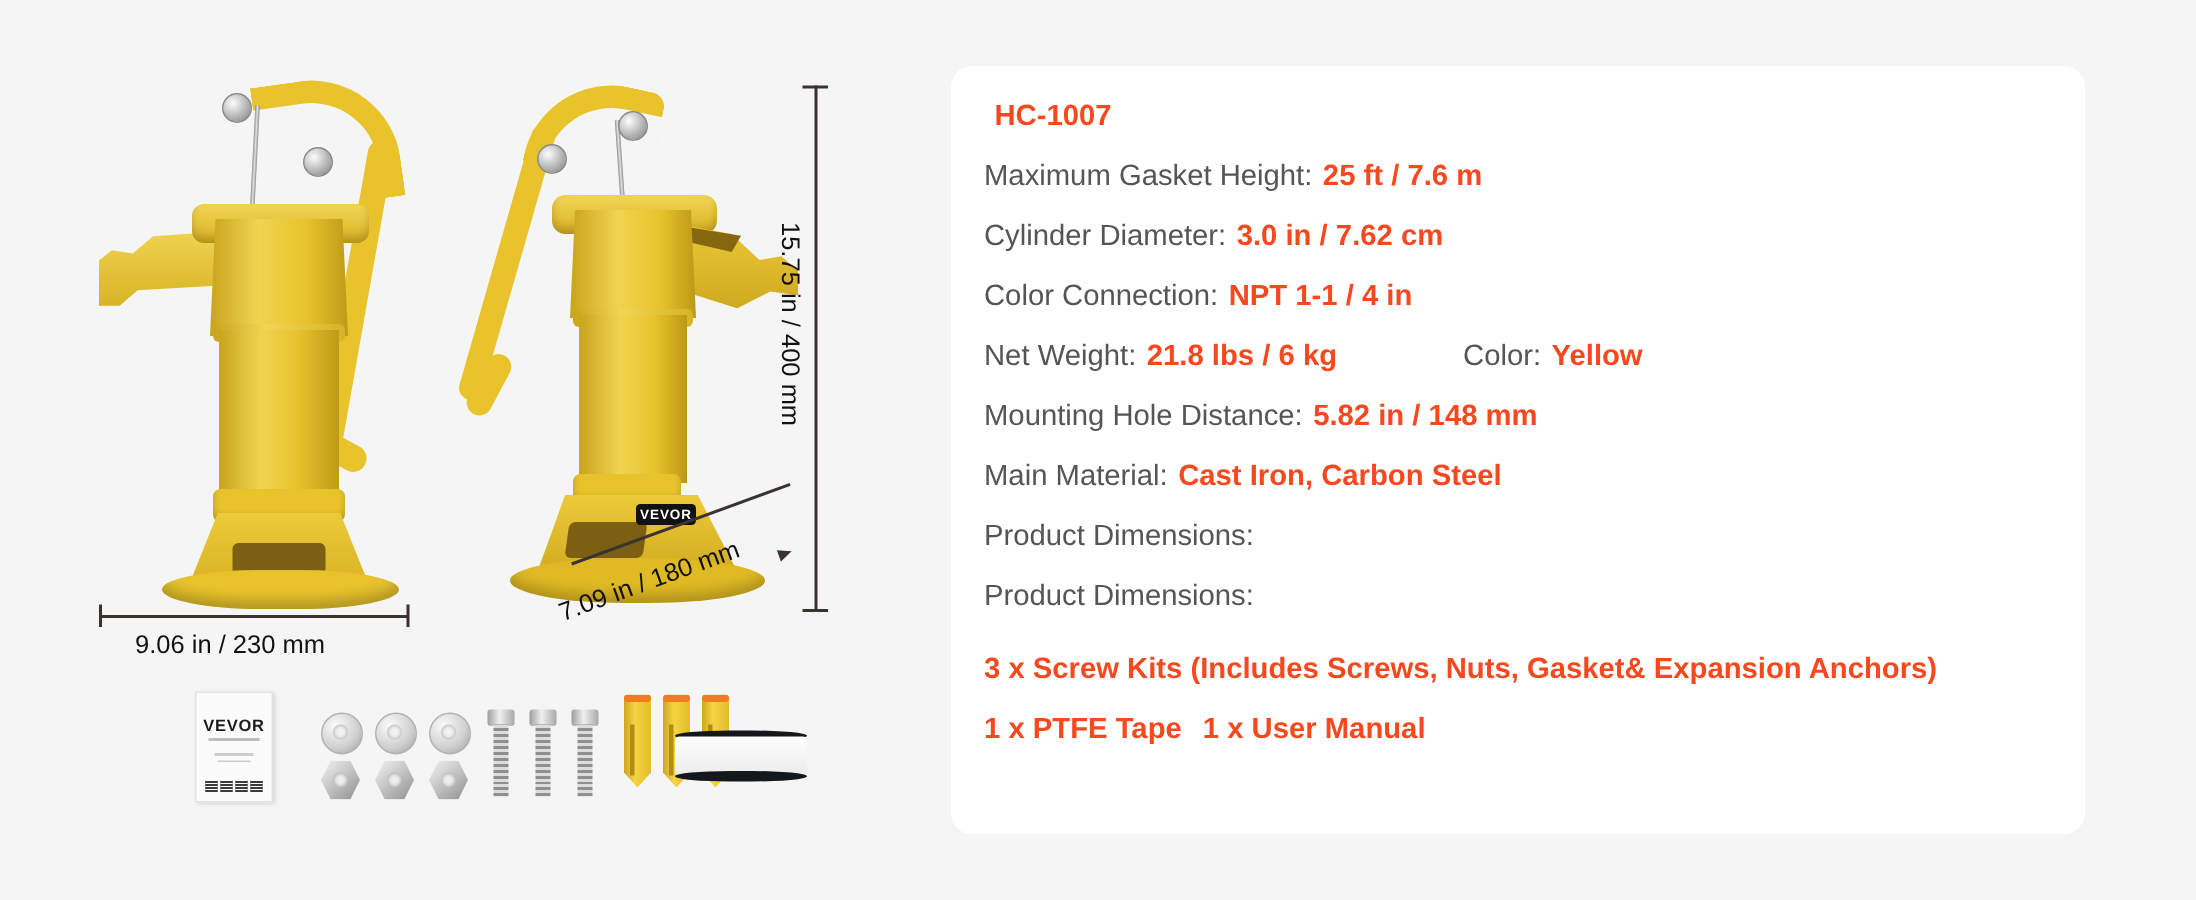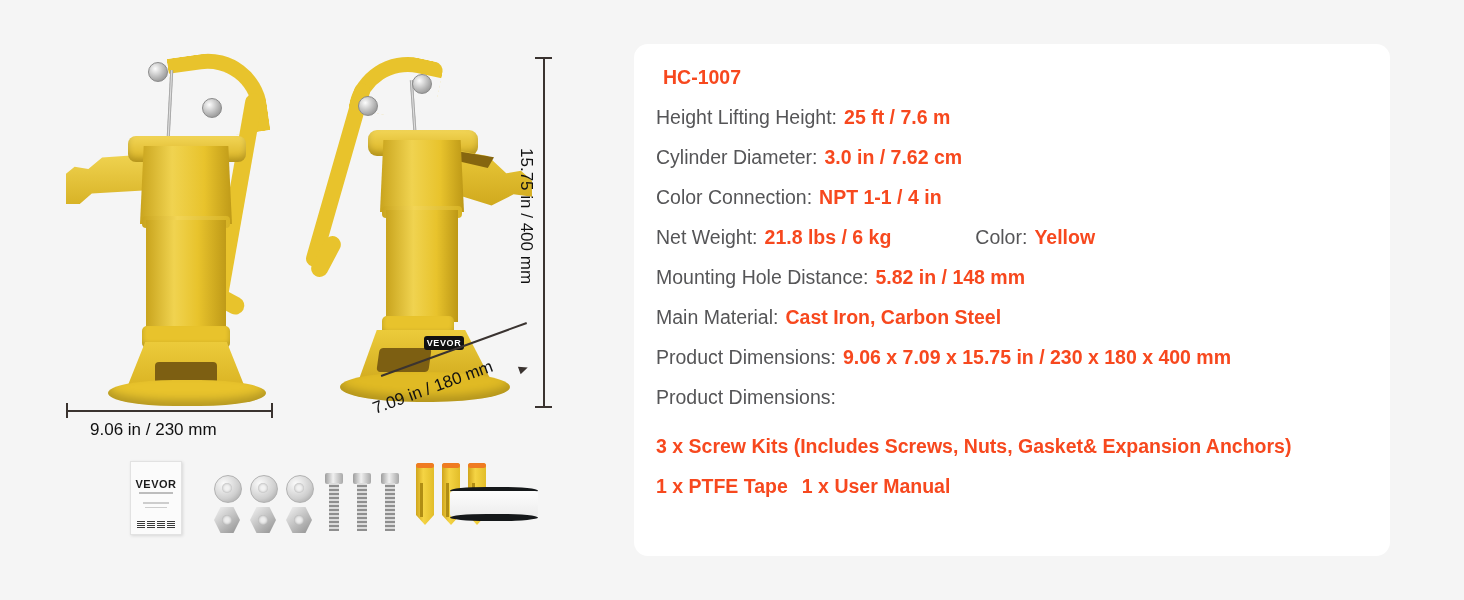--- a/index.html
+++ b/index.html
@@ -286,21 +286,21 @@
   </div>
 
   <div id="spec-card">
     <div id="spec-list">
 
       <div class="spec-row">
         <span class="spec-value">HC-1007</span>
       </div>
 
       <div class="spec-row">
-        <span class="spec-label">Height Lifting Height:</span>
+        <span class="spec-label">Maximum Gasket Height:</span>
         <span class="spec-value">25 ft / 7.6 m</span>
       </div>
 
       <div class="spec-row">
         <span class="spec-label">Cylinder Diameter:</span>
         <span class="spec-value">3.0 in / 7.62 cm</span>
       </div>
 
       <div class="spec-row">
         <span class="spec-label">Color Connection:</span>
@@ -322,21 +322,20 @@
         <span class="spec-value">5.82 in / 148 mm</span>
       </div>
 
       <div class="spec-row">
         <span class="spec-label">Main Material:</span>
         <span class="spec-value">Cast Iron, Carbon Steel</span>
       </div>
 
       <div class="spec-row">
         <span class="spec-label">Product Dimensions:</span>
-        <span class="spec-value">9.06 x 7.09 x 15.75 in / 230 x 180 x 400 mm</span>
       </div>
 
       <div class="spec-row">
         <span class="spec-label">Product Dimensions:</span>
       </div>
 
       <div class="acc-line">3 x Screw Kits (Includes Screws, Nuts, Gasket&amp; Expansion Anchors)</div>
 
       <div class="acc-line">
         <span>1 x PTFE Tape</span>

